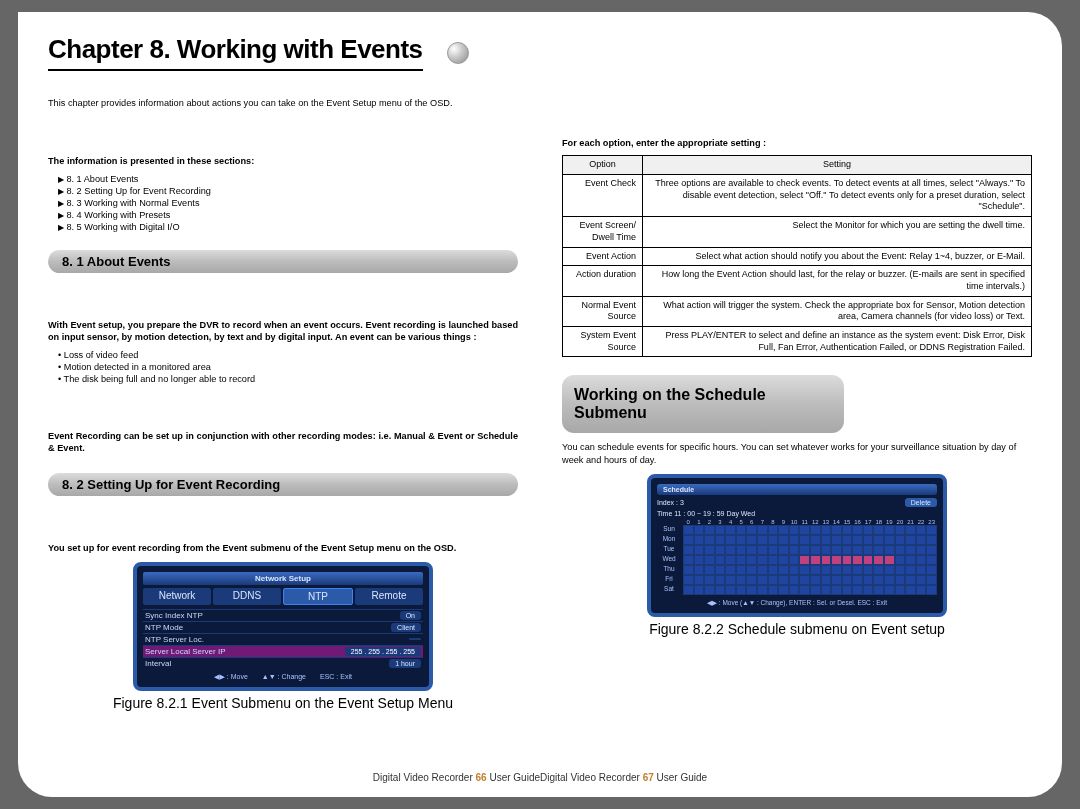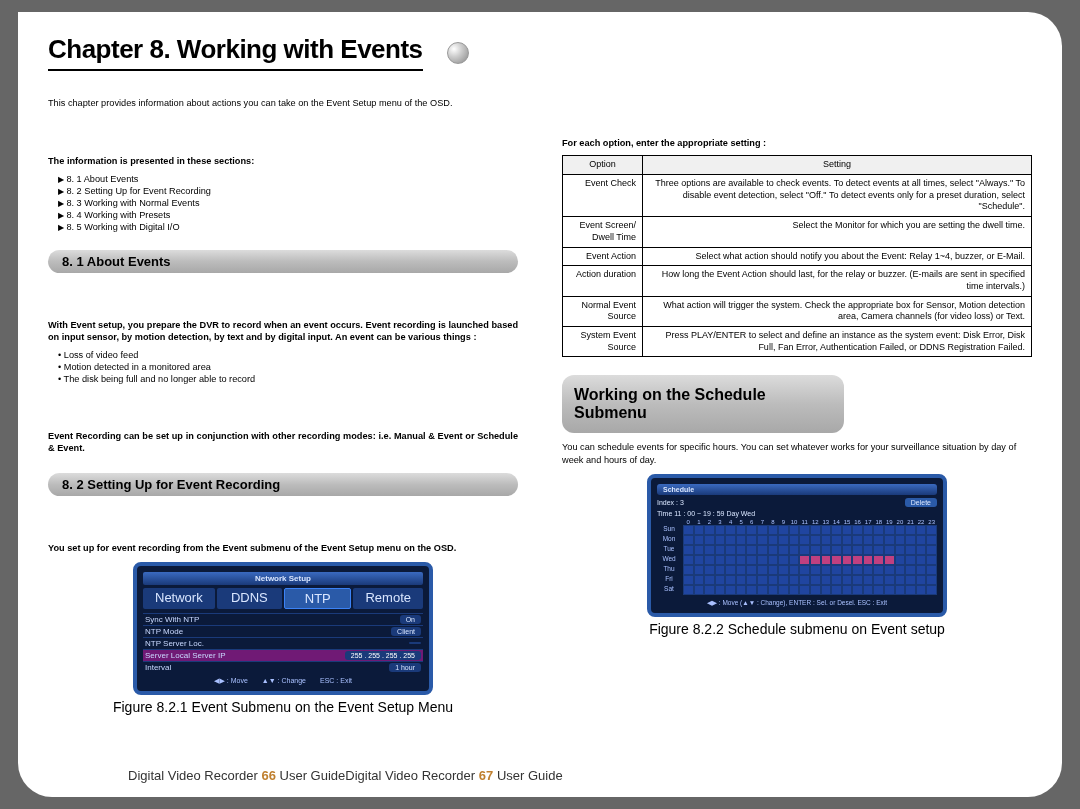--- a/index.html
+++ b/index.html
@@ -84,21 +84,21 @@
     background: linear-gradient(#3a6ac0, #1a3a7a);
     text-align: center;
     padding: 2px 0;
     border-radius: 2px;
     margin-bottom: 3px;
     font-weight: 700;
   }
   .screenshot .tabs { display: flex; gap: 2px; margin-bottom: 4px; }
   .screenshot .tab {
     flex: 1; background: #1a3a7a; text-align: center; padding: 2px 12px;
-    border-radius: 2px; font-size: 13px;
+    border-radius: 2px; font-size: 10px;
   }
   .screenshot .tab.sel { background: #2a5aa8; border: 1px solid #3b82f6; }
   .screenshot .row { display: flex; justify-content: space-between; align-items: center; padding: 1px 2px; border-top: 1px solid #1a3a7a; }
   .screenshot .row .lbl { color: #c9d9ff; }
   .screenshot .row.sel { background: #701a75; color: #fff; }
   .screenshot .pill { background: #1a3a7a; padding: 1px 6px; border-radius: 3px; font-size: 7px; }
   .screenshot .footer { margin-top: 4px; font-size: 7px; display: flex; gap: 14px; justify-content: center; color: #a9c0ff; }
   .caption { text-align: center; font-size: 14px; margin: 4px 0 10px 0; }
   .opts-table { width: 100%; border-collapse: collapse; margin-top: 4px; }
   .opts-table th, .opts-table td {
@@ -123,22 +123,22 @@
   }
   .sched .info { display: flex; justify-content: space-between; align-items: center; margin-bottom: 3px; }
   .sched .info .del { background: #2a5aa8; padding: 1px 6px; border-radius: 3px; }
   .sched .grid { display: grid; grid-template-columns: 26px repeat(24, 1fr); gap: 0; }
   .sched .gh { font-size: 6px; text-align: center; color: #a9c0ff; }
   .sched .gday { font-size: 6.5px; text-align: center; color: #a9c0ff; padding-right: 2px; }
   .sched .gc { height: 10px; border: 1px solid #1a3a7a; background: #2045a0; }
   .sched .gc.f { background: #c04080; }
   .sched .footer { margin-top: 4px; font-size: 6.5px; text-align: center; color: #a9c0ff; }
   .page-footer {
-    display: flex; justify-content: flex-start; margin-top: auto;
-    font-size: 13px; color: #333; padding: 0 80px;
+    display: flex; justify-content: center; margin-top: auto;
+    font-size: 10px; color: #333; padding: 0 80px;
   }
   .page-footer .pn { color: #c08030; font-weight: 700; }
 </style>
 </head>
 <body>
 
 <div class="page-wrap">
 
   <div class="chapter-bar">
     <div class="chapter-head">
@@ -176,21 +176,21 @@
       <div class="screenshot">
         <div class="title-bar">Network Setup</div>
         <div class="tabs">
             <div class="tab">Network</div>
             <div class="tab">DDNS</div>
             <div class="tab sel">NTP</div>
             <div class="tab">Remote</div>
           </div>
         <div class="rows">
             <div class="row">
-              <span class="lbl">Sync With NTP</span>
+              <span class="lbl">Sync Index NTP</span>
               <span class="pill">On</span>
             </div>
             <div class="row">
               <span class="lbl">NTP Mode</span>
               <span class="pill">Client</span>
             </div>
             <div class="row">
               <span class="lbl">NTP Server Loc.</span>
               <span class="pill"></span>
             </div>

